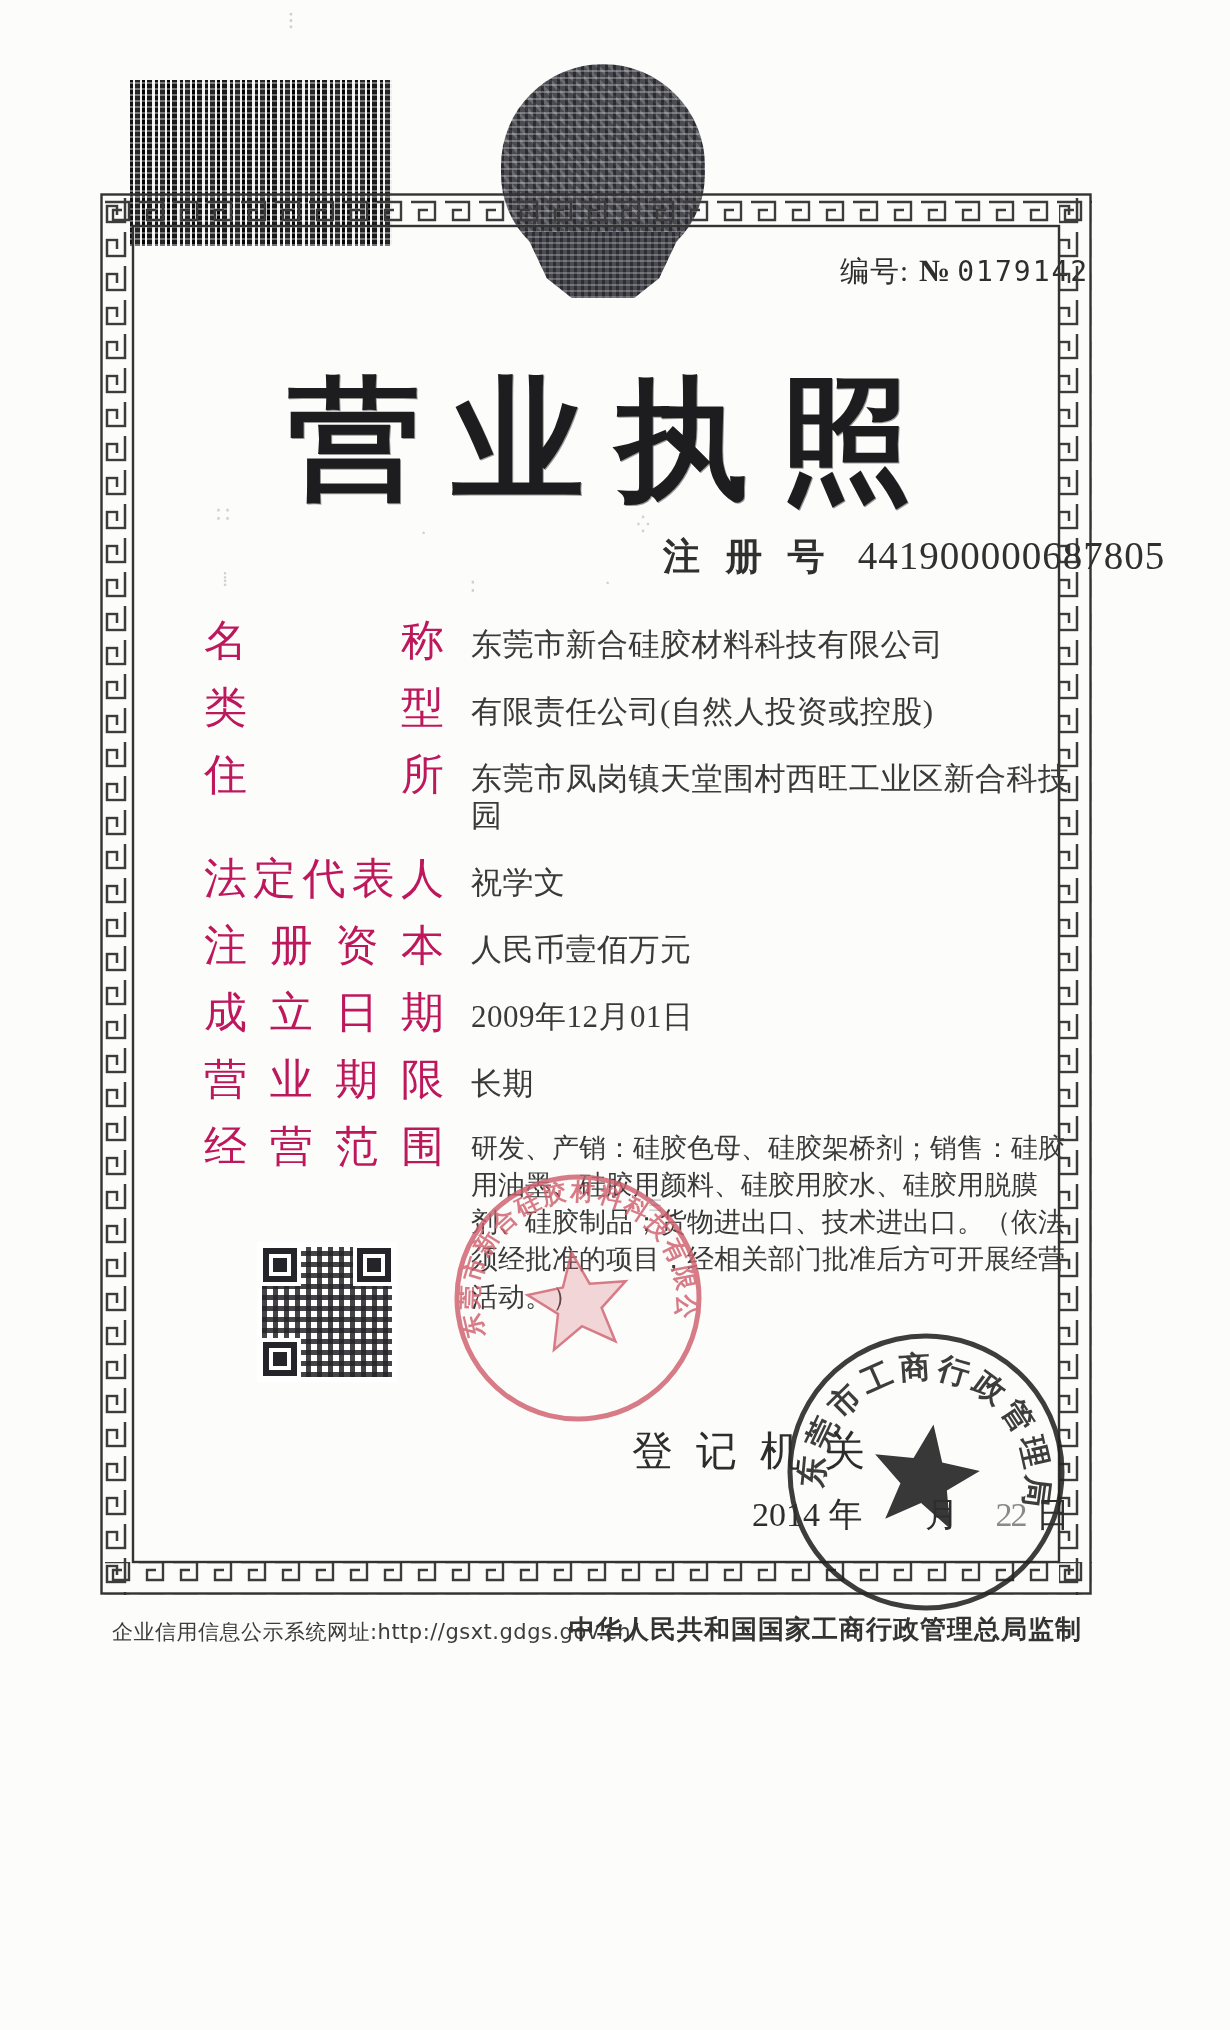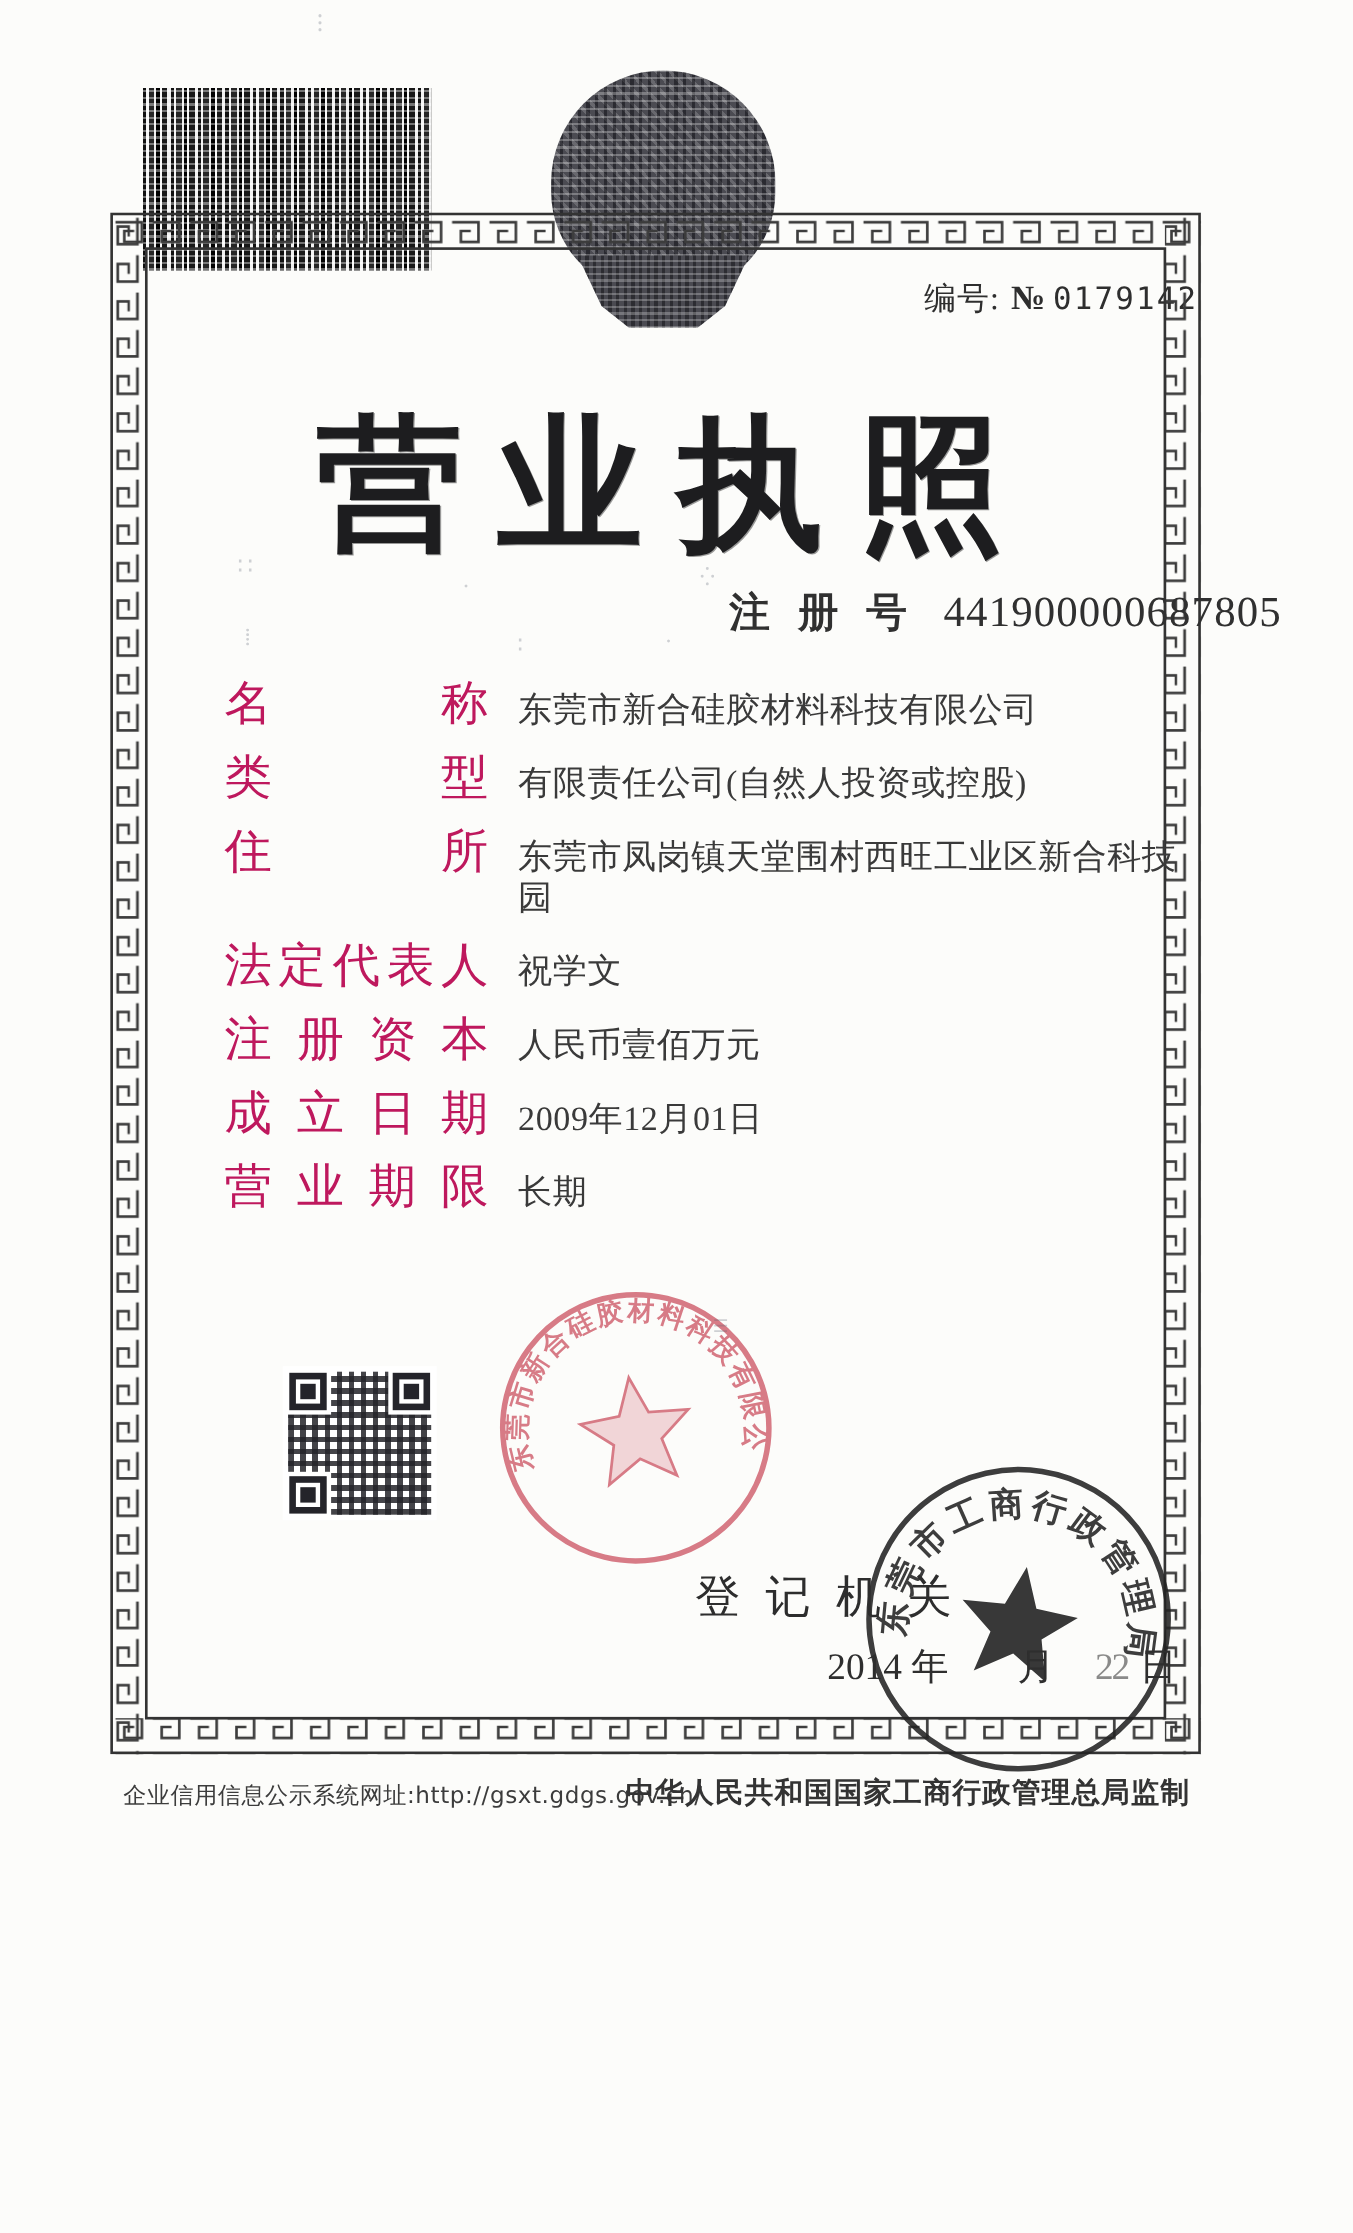--- a/index.html
+++ b/index.html
@@ -173,20 +173,24 @@
       <div class="val">人民币壹佰万元</div>
     </div>
     <div class="frow">
       <div class="lab">成立日期</div>
       <div class="val">2009年12月01日</div>
     </div>
     <div class="frow">
       <div class="lab">营业期限</div>
       <div class="val">长期</div>
     </div>
+    <div class="frow scope">
+      <div class="lab">经营范围</div>
+      <div class="val">研发、产销：硅胶色母、硅胶架桥剂；销售：硅胶用油墨、硅胶用颜料、硅胶用胶水、硅胶用脱膜剂、硅胶制品；货物进出口、技术进出口。（依法须经批准的项目，经相关部门批准后方可开展经营活动。）</div>
+    </div>
   </div>
 
   <div class="qr">
     <div class="grid"></div>
     <div class="finder f-tl"></div>
     <div class="finder f-tr"></div>
     <div class="finder f-bl"></div>
   </div>
 
   <svg class="seal seal-red" width="268" height="268" viewBox="0 0 268 268">

